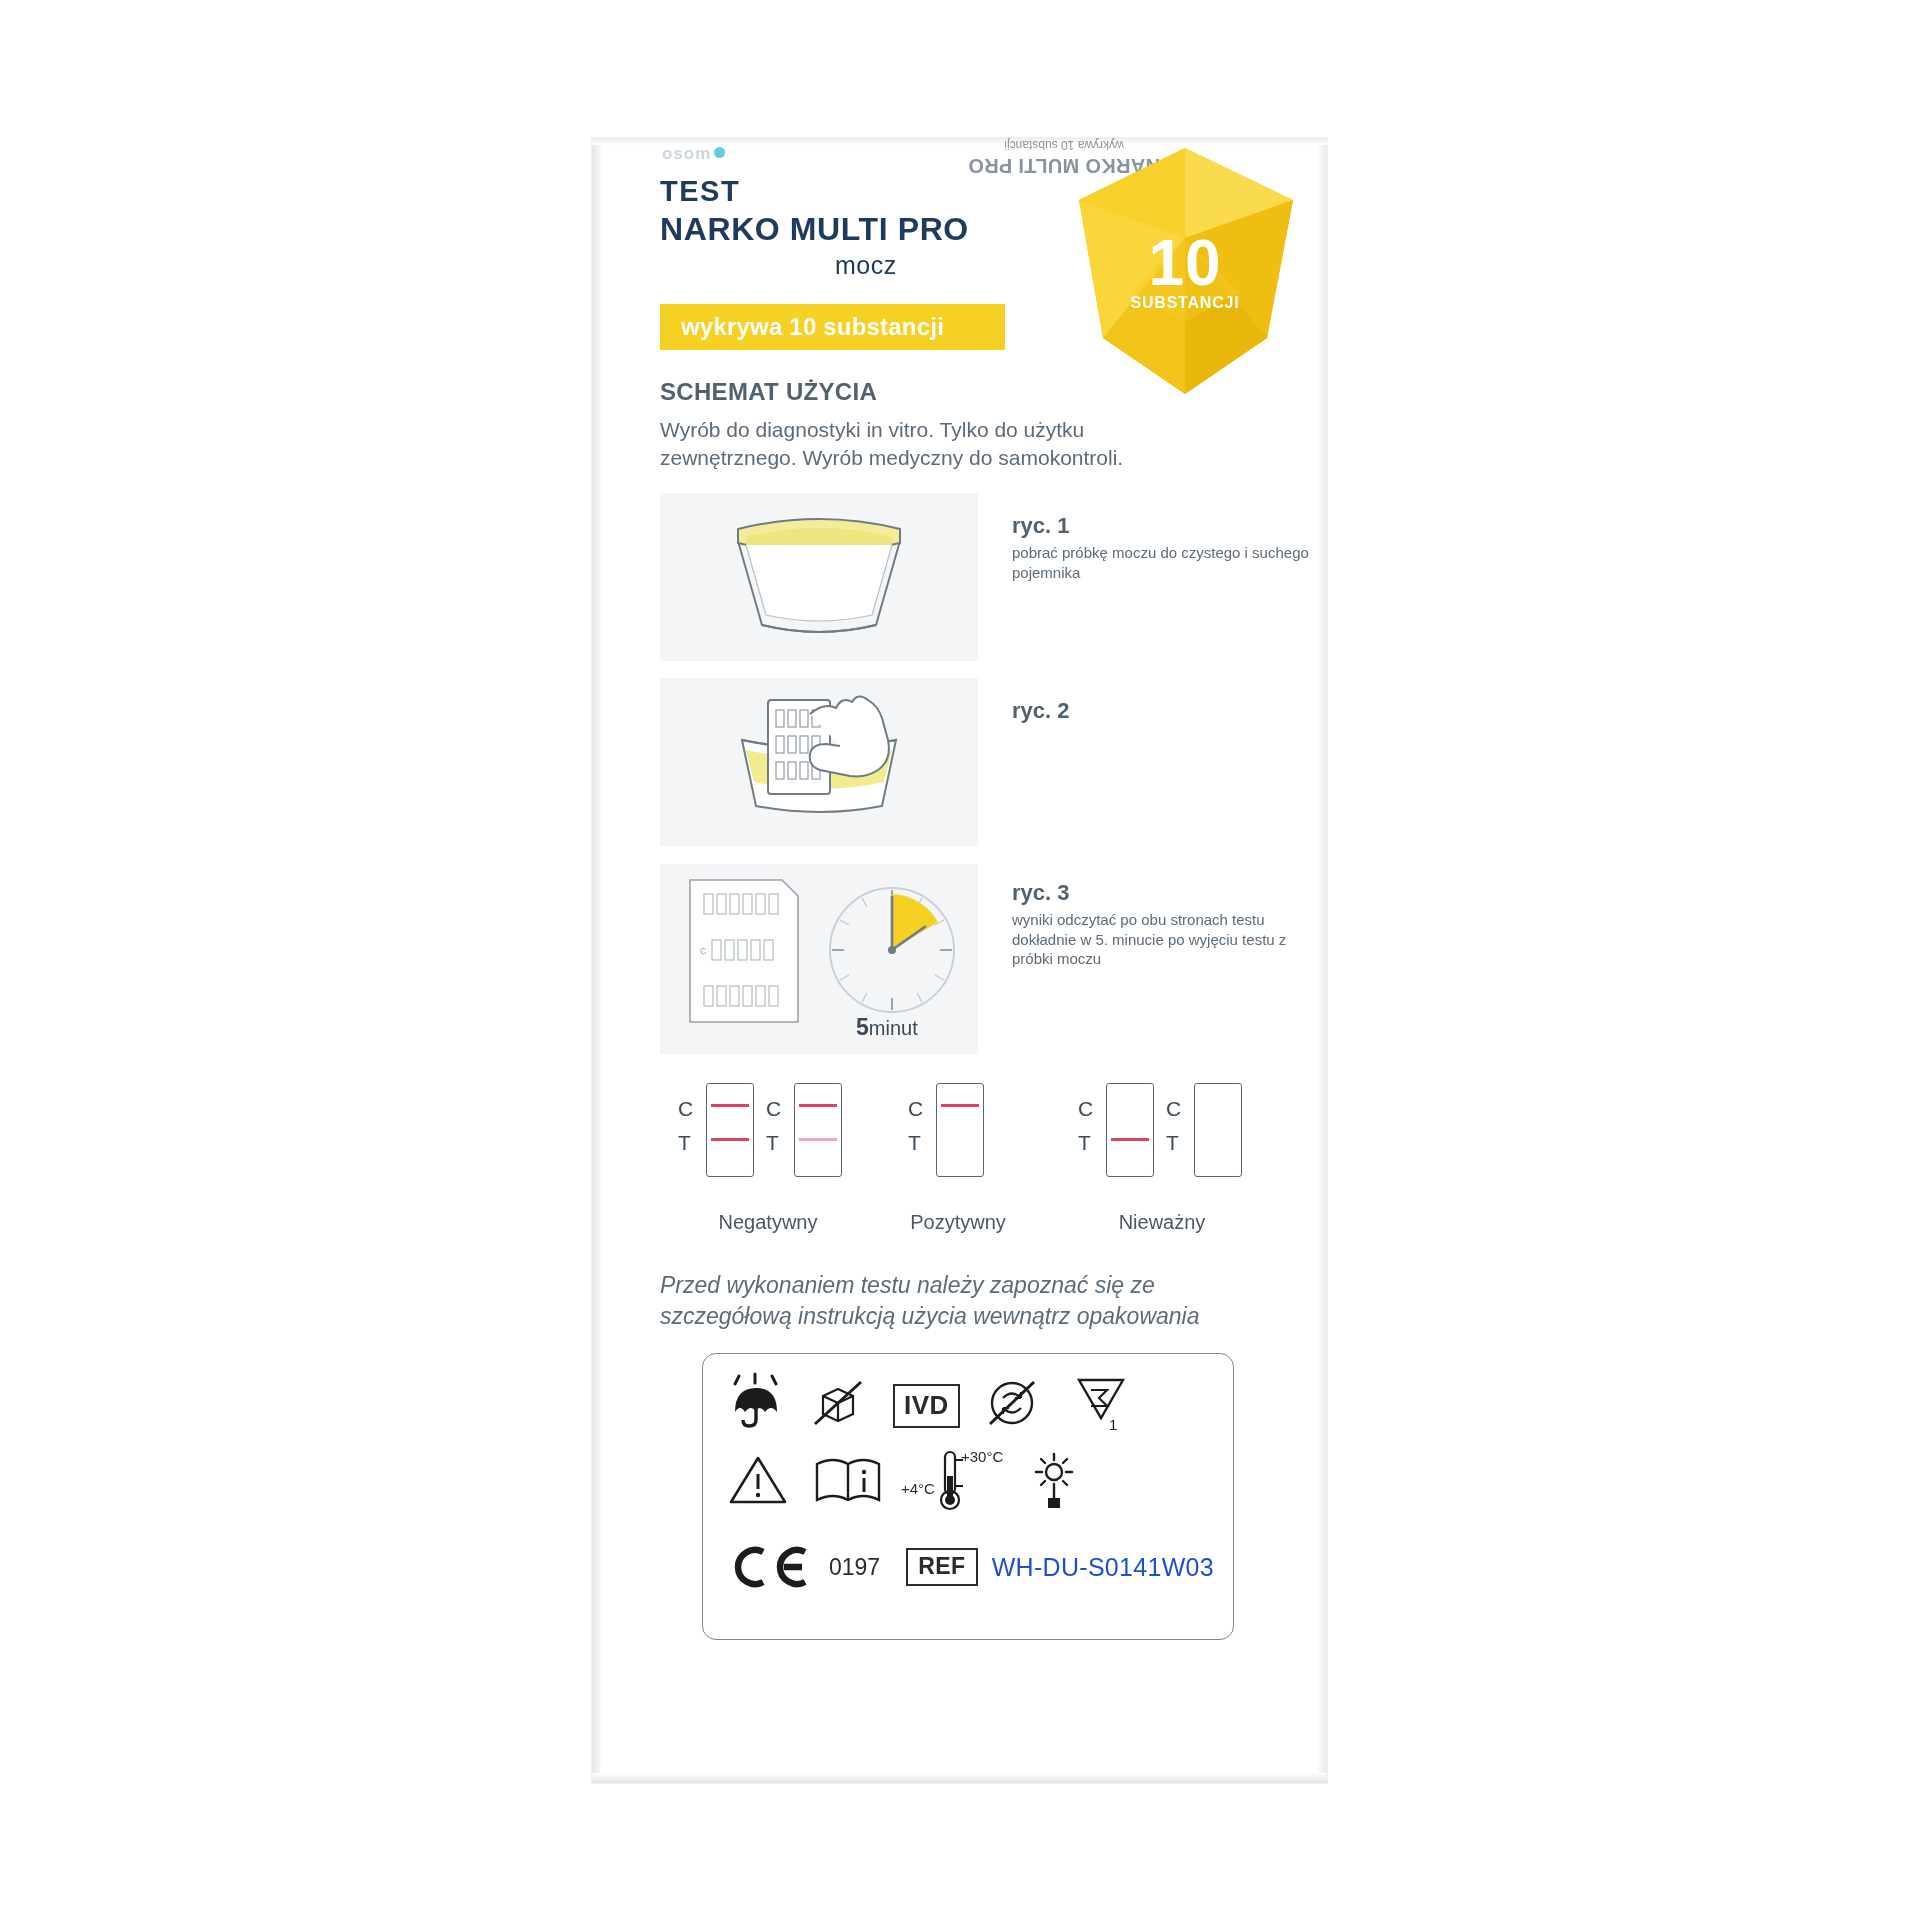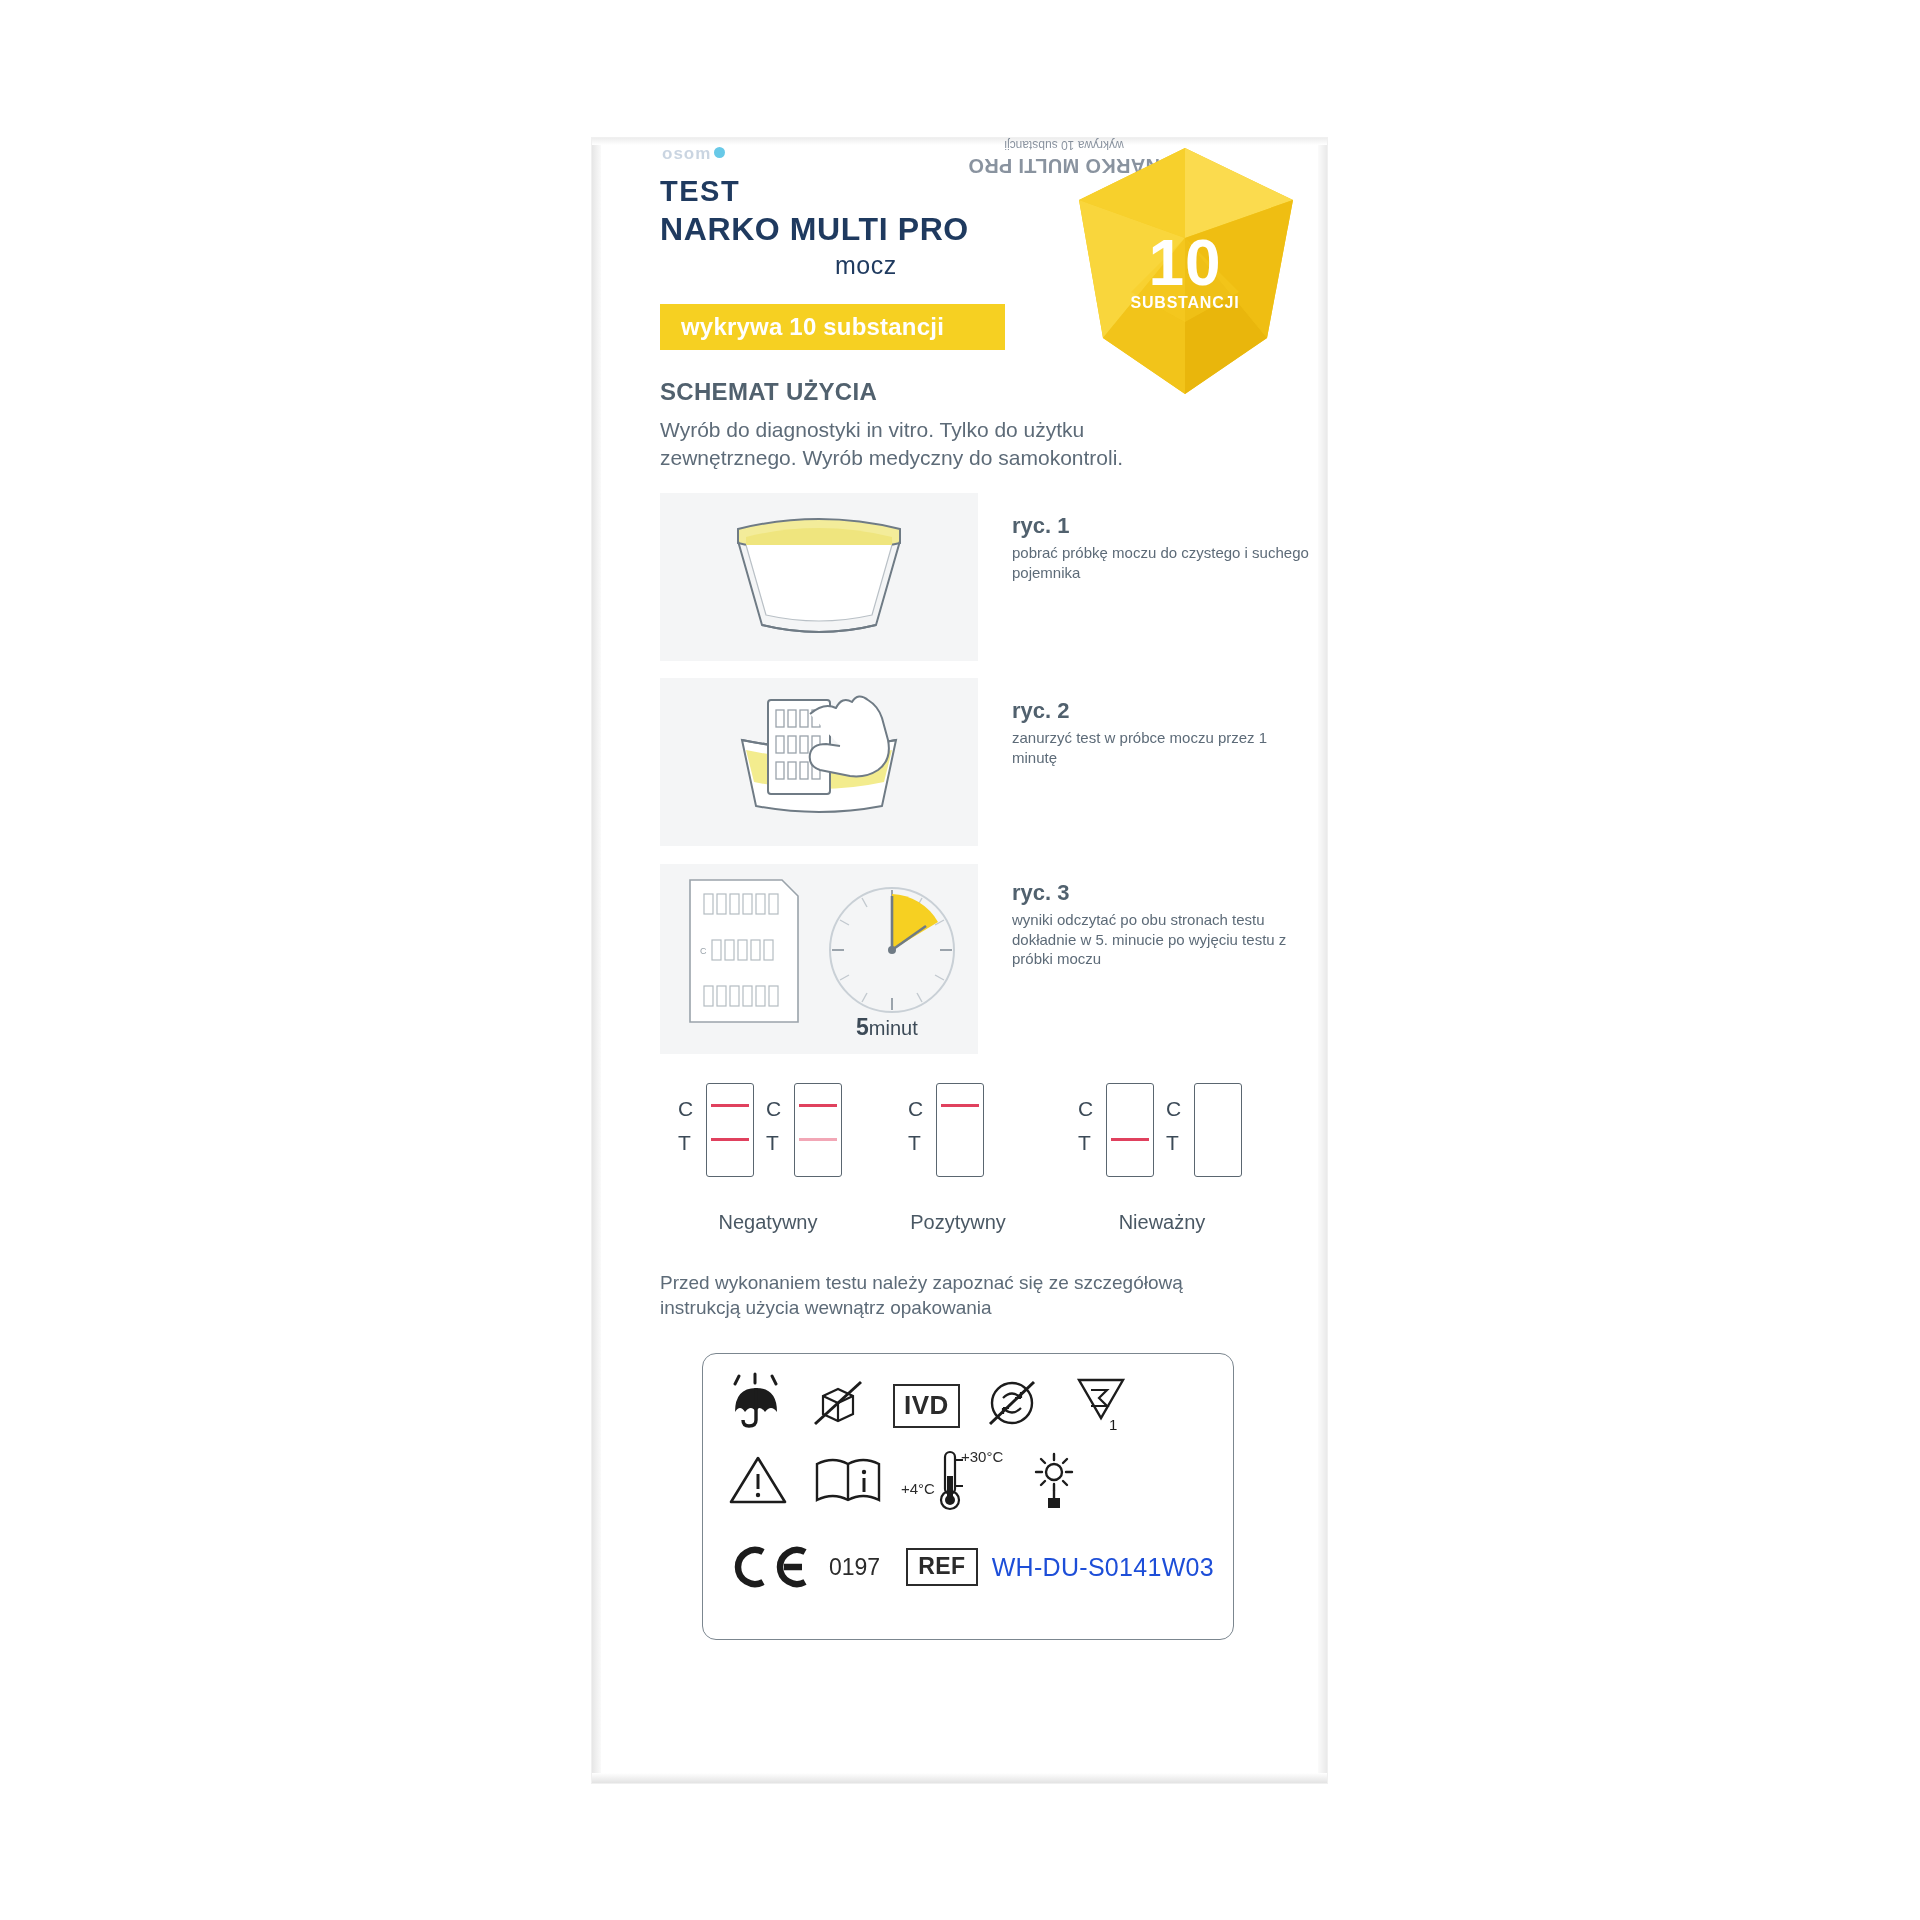--- a/index.html
+++ b/index.html
@@ -265,23 +265,24 @@
     color: #4a5864;
     text-align: center;
   }
 
   
   .note {
     position: absolute;
     left: 68px;
     top: 1132px;
     width: 580px;
-    font-size: 19px;
+    font-size: 23px;
     line-height: 1.34;
     color: #5d6b78;
+    font-style: italic;
   }
 
   
   .sympanel {
     position: absolute;
     left: 110px;
     top: 1215px;
     width: 530px;
     height: 285px;
     border: 1.6px solid #7b868f;
@@ -415,21 +416,20 @@
             <rect x="116" y="84" width="8" height="17"></rect>
               <rect x="128" y="84" width="8" height="17"></rect>
             <rect x="140" y="84" width="8" height="17"></rect>
               <rect x="152" y="84" width="8" height="17"></rect>
           </g>
           <path d="M150 36 q14 -12 26 -6 q6 -12 16 -6 q6 -10 16 -2 q10 6 14 18 l6 22 q4 20 -10 30 q-12 8 -28 6 l-30 -6 q-12 -4 -10 -16 q2 -10 16 -10 l14 2" fill="#ffffff" stroke="#6f7b85" stroke-width="2" stroke-linejoin="round"></path>
         </svg>
       </div>
       <div class="txt">
         <div class="h">ryc. 2</div>
-        <div class="b">zanurzyć test w próbce moczu przez 1 minutę</div>
       </div>
     </div>
 
     <div class="step" id="step3">
       <div class="pic">
         <svg width="318" height="190" viewBox="0 0 318 190">
 
           <path d="M30 16 L122 16 L138 32 L138 158 L30 158 Z" fill="#ffffff" stroke="#9aa3ab" stroke-width="1.6"></path>
           <g fill="none" stroke="#b4bcc2" stroke-width="1.2">
             <rect x="44" y="30" width="9" height="20"></rect>

